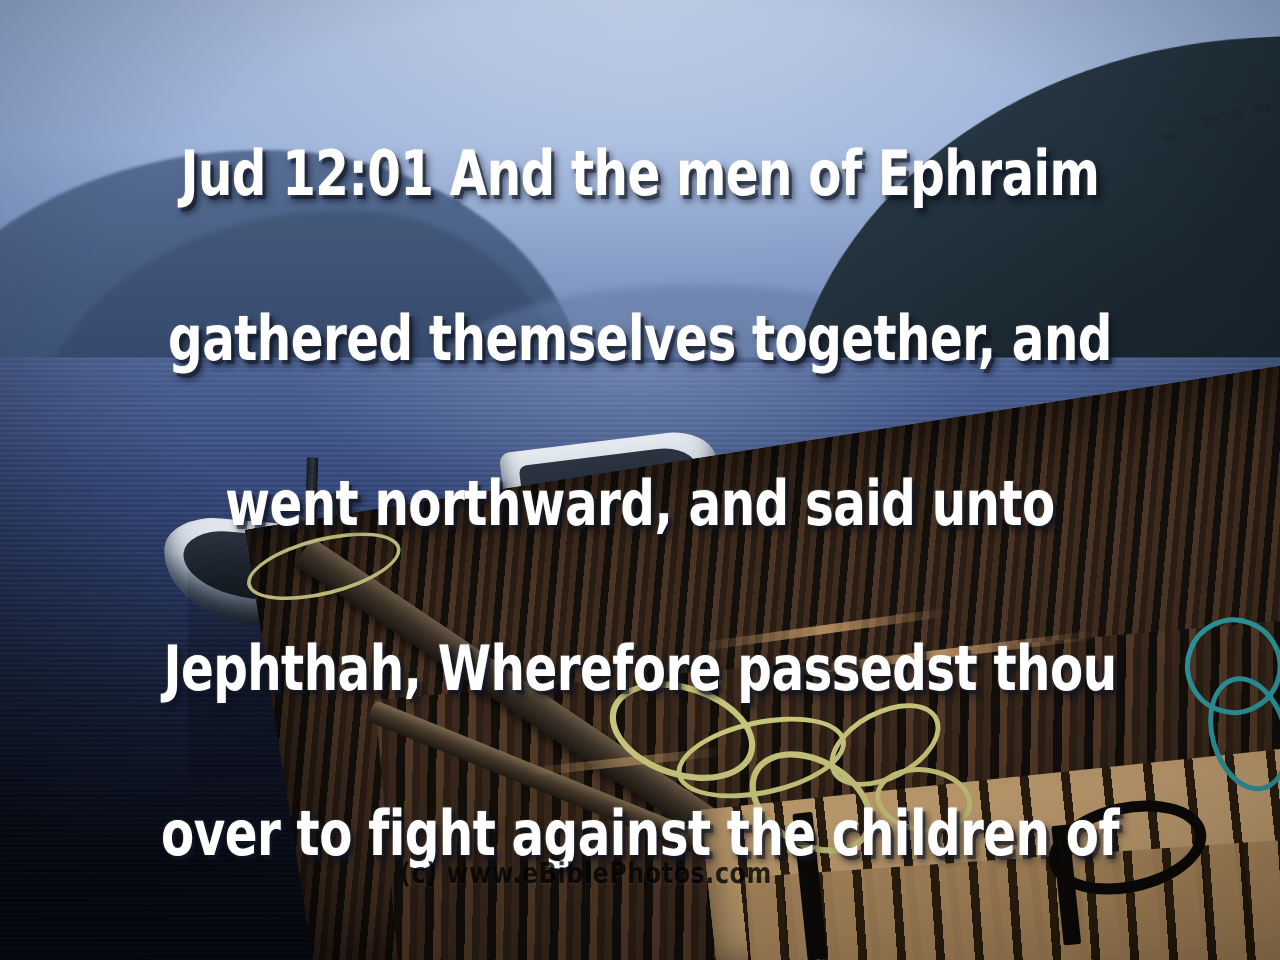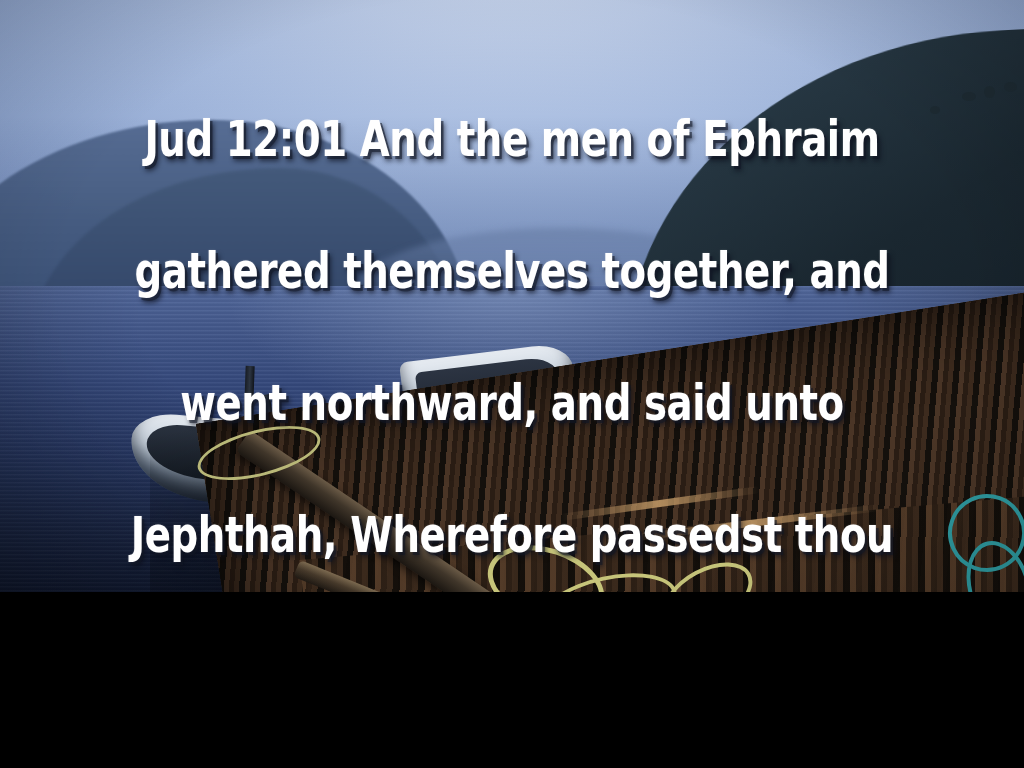--- a/index.html
+++ b/index.html
@@ -4,21 +4,21 @@
 <title>Bible Verse Photo</title>
 <style>
   html, body {
     margin: 0;
     padding: 0;
     background: #000;
   }
   #stage {
     position: relative;
     width: 1024px;
-    height: 592px;
+    height: 768px;
     overflow: hidden;
     font-family: "Liberation Sans", "DejaVu Sans", sans-serif;
     background: #16243c;
   }
 
   
   .layer { position: absolute; }
 
   
   #sky {

